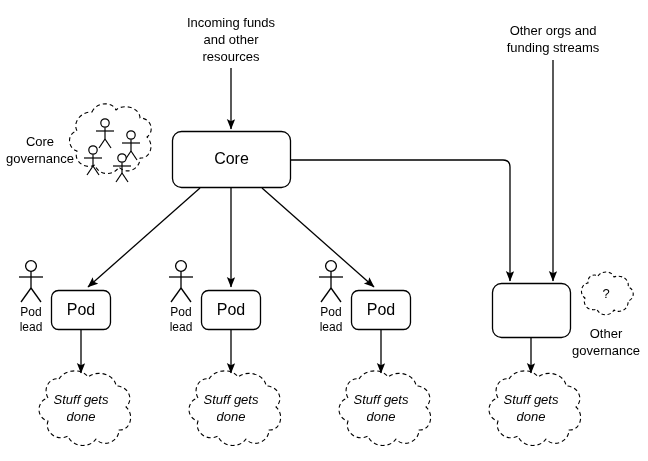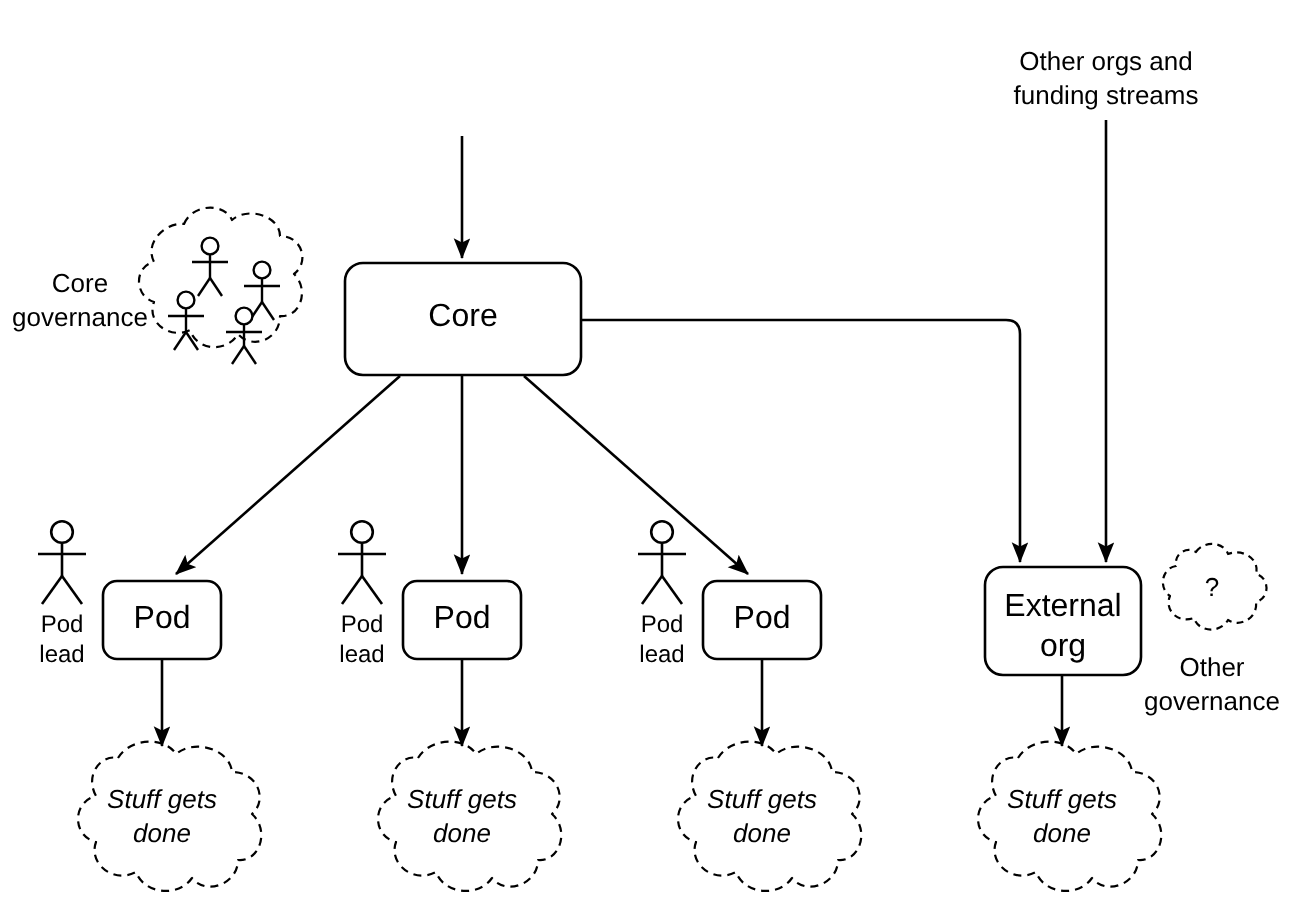--- a/index.html
+++ b/index.html
@@ -205,42 +205,43 @@
       <line x1="231" y1="188" x2="231" y2="287" marker-end="url(#arrowhead)"></line>
       <line x1="262" y1="188" x2="374" y2="287" marker-end="url(#arrowhead)"></line>
 
       <line x1="81" y1="330" x2="81" y2="373" marker-end="url(#arrowhead)"></line>
       <line x1="231" y1="330" x2="231" y2="373" marker-end="url(#arrowhead)"></line>
       <line x1="381" y1="330" x2="381" y2="373" marker-end="url(#arrowhead)"></line>
       <line x1="531" y1="338" x2="531" y2="373" marker-end="url(#arrowhead)"></line>
     </g>
   </svg>
 
+  <div class="lbl" style="left:131px; top:14px; width:200px;">Incoming funds
+and other
+resources</div>
 
   <div class="lbl" style="left:463px; top:22px; width:180px;">Other orgs and
 funding streams</div>
 
   <div class="lbl" style="left:0px; top:133px; width:80px;">Core
 governance</div>
 
   <div class="node-text box-label" style="left:172px; top:149px; width:119px;">Core</div>
 
   <div class="node-text box-label" style="left:51px; top:300px; width:60px;">Pod</div>
   <div class="node-text box-label" style="left:201px; top:300px; width:60px;">Pod</div>
   <div class="node-text box-label" style="left:351px; top:300px; width:60px;">Pod</div>
 
   <div class="node-text small-label" style="left:6px; top:305px; width:50px;">Pod
 lead</div>
   <div class="node-text small-label" style="left:156px; top:305px; width:50px;">Pod
 lead</div>
   <div class="node-text small-label" style="left:306px; top:305px; width:50px;">Pod
 lead</div>
 
-  <div class="node-text box-label" style="left:492px; top:294px; width:79px;">External
-org</div>
 
   <div class="node-text q-label" style="left:586px; top:286px; width:40px;">?</div>
 
   <div class="lbl" style="left:551px; top:325px; width:110px;">Other
 governance</div>
 
   <div class="node-text cloud-label" style="left:31px; top:392px; width:100px;">Stuff gets
 done</div>
   <div class="node-text cloud-label" style="left:181px; top:392px; width:100px;">Stuff gets
 done</div>

